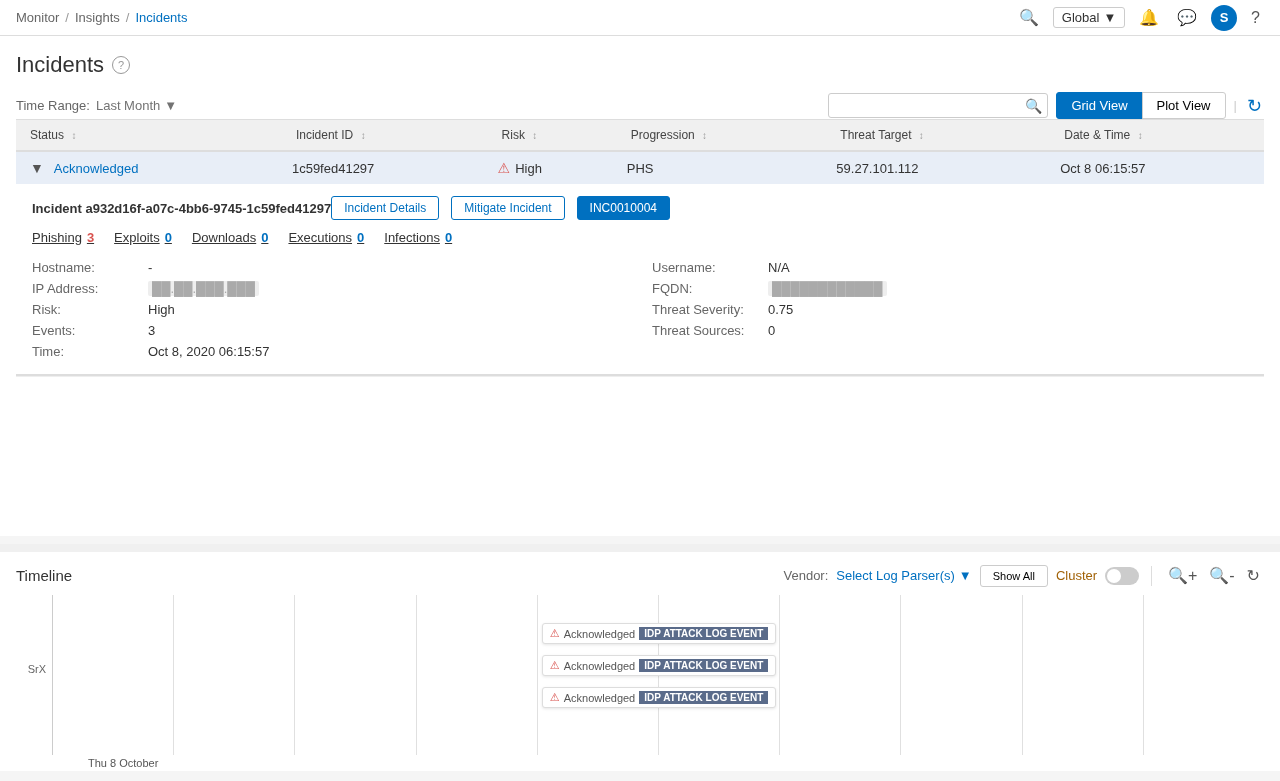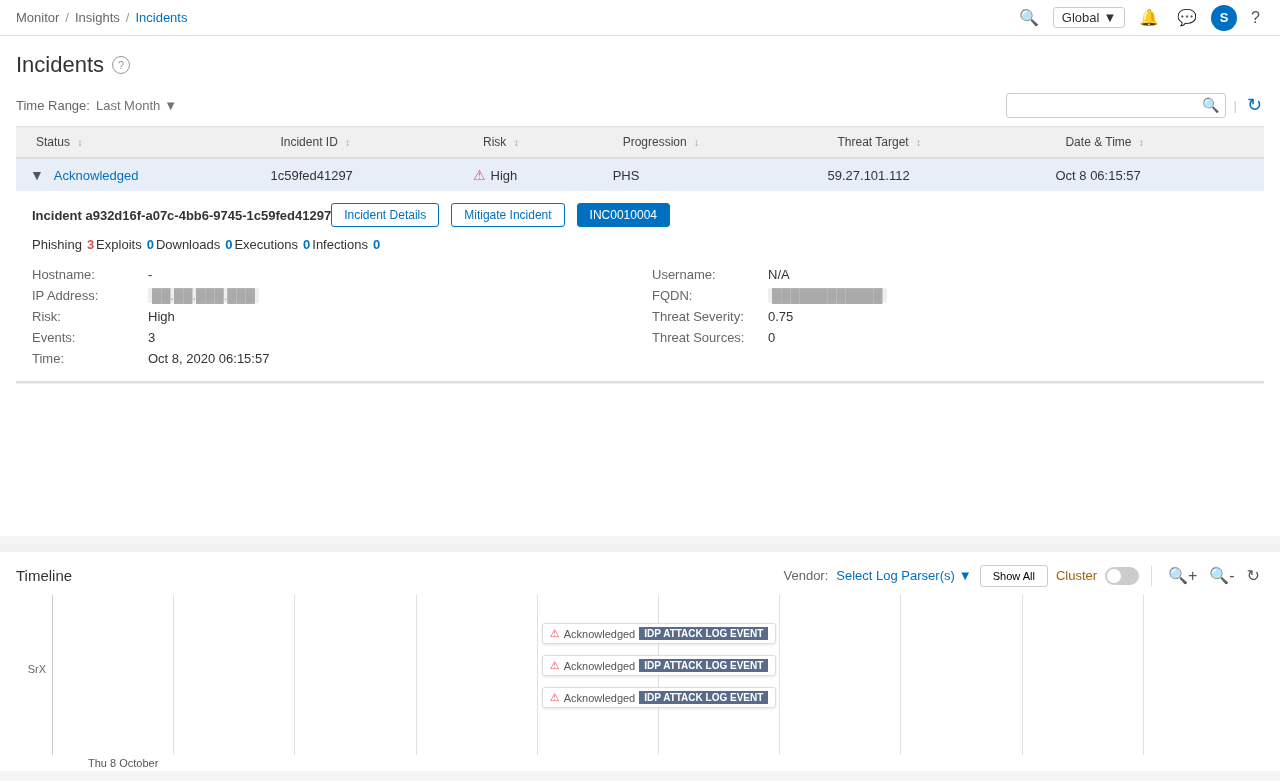--- a/index.html
+++ b/index.html
@@ -21,60 +21,60 @@
     .nav-icon-btn { background: none; border: none; cursor: pointer; color: #555; font-size: 16px; padding: 4px; }
     .user-avatar { width: 26px; height: 26px; border-radius: 50%; background: #0070c0; color: #fff; display: flex; align-items: center; justify-content: center; font-size: 13px; font-weight: 600; cursor: pointer; }
 
     
     .main-content { padding: 16px 16px 0 16px; background: #fff; min-height: 500px; }
 
     .page-title { display: flex; align-items: center; gap: 8px; font-size: 22px; font-weight: 400; color: #333; margin-bottom: 14px; }
     .help-icon { width: 18px; height: 18px; border-radius: 50%; border: 1.5px solid #999; color: #999; font-size: 11px; display: flex; align-items: center; justify-content: center; cursor: pointer; }
 
     
-    .toolbar { display: flex; align-items: center; justify-content: space-between; margin-bottom: 8px; }
+    .toolbar { display: flex; align-items: center; justify-content: space-between; margin-bottom: 0; }
     .time-range { display: flex; align-items: center; gap: 6px; font-size: 13px; }
     .time-range-label { color: #666; }
     .time-range-value { color: #737373; font-weight: 500; cursor: pointer; display: flex; align-items: center; gap: 4px; }
     .toolbar-right { display: flex; align-items: center; gap: 8px; }
     .search-box { border: 1px solid #ccc; border-radius: 3px; padding: 4px 28px 4px 8px; font-size: 13px; width: 220px; position: relative; }
     .search-wrap { position: relative; }
     .search-wrap .search-icon { position: absolute; right: 6px; top: 50%; transform: translateY(-50%); color: #888; font-size: 14px; cursor: pointer; }
     .view-btn { padding: 5px 14px; border: 1px solid #ccc; background: #fff; cursor: pointer; font-size: 13px; border-radius: 3px; }
     .view-btn.active { background: #0070c0; color: #fff; border-color: #0070c0; }
     .view-btns { display: flex; }
     .view-btns .view-btn:first-child { border-radius: 3px 0 0 3px; }
     .view-btns .view-btn:last-child { border-radius: 0 3px 3px 0; margin-left: -1px; }
     .refresh-btn { background: none; border: none; cursor: pointer; color: #0070c0; font-size: 18px; padding: 2px; }
 
     
     .incidents-table { width: 100%; border-collapse: collapse; }
     .incidents-table th {
       background: #f0f0f0; border-bottom: 2px solid #ddd; border-top: 1px solid #ddd;
-      padding: 8px 20px; text-align: left; font-weight: 500; font-size: 12px; color: #444;
+      padding: 8px 14px; text-align: left; font-weight: 500; font-size: 12px; color: #444;
       white-space: nowrap; user-select: none; margin-top: 27px;
     }
     .incidents-table th .sort-icon { color: #999; font-size: 10px; margin-left: 4px; }
     .incidents-table td { padding: 8px 10px; border-bottom: 1px solid #eee; font-size: 13px; }
     .row-expanded { background: #e8eef7; }
     .row-expanded td { border-bottom: none; }
     .status-acknowledged { color: #0070c0; cursor: pointer; }
     .chevron-btn { background: none; border: none; cursor: pointer; color: #555; font-size: 14px; padding: 0 4px; }
     .risk-high { display: flex; align-items: center; gap: 5px; }
     .warning-icon { color: #d9534f; font-size: 14px; }
 
     
     .detail-row td { padding: 0; background: #fff; }
     .detail-content { padding: 12px 16px; border-bottom: 2px solid #ddd; }
     .detail-header { display: flex; align-items: center; justify-content: flex-start; margin-bottom: 10px; }
     .detail-title { font-weight: 600; font-size: 13px; }
     .detail-actions { display: flex; gap: 12px; }
     .detail-btn { padding: 4px 12px; border: 1px solid #0070c0; color: #0070c0; background: #fff; border-radius: 3px; cursor: pointer; font-size: 12px; }
     .detail-btn.inc { background: #0070c0; color: #fff; }
-    .detail-tags { display: flex; gap: 2px; margin-bottom: 12px; font-size: 13px; }
+    .detail-tags { display: flex; gap: 20px; margin-bottom: 12px; font-size: 13px; text-decoration: underline; }
     .tag-item { display: flex; gap: 5px; }
     .tag-label { color: #333; }
     .tag-count-red { color: #d9534f; font-weight: 600; }
     .tag-count-blue { color: #0070c0; font-weight: 600; }
     .detail-grid { display: grid; grid-template-columns: 1fr 1fr; gap: 4px 24px; }
     .detail-field { display: flex; gap: 6px; padding: 3px 0; font-size: 13px; }
     .field-label { color: #666; min-width: 110px; }
     .field-value { color: #333; }
     .field-value.blurred { color: #aaa; background: #eee; border-radius: 2px; padding: 0 4px; }
 
@@ -145,20 +145,24 @@
       <div class="time-range-value">
         <span>Last Month</span>
         <span>▼</span>
       </div>
     </div>
     <div class="toolbar-right">
       <div class="search-wrap">
         <input class="search-box" type="text" placeholder="" style="">
         <span class="search-icon">🔍</span>
       </div>
+      <div class="view-btns">
+        <button class="view-btn active">Grid View</button>
+        <button class="view-btn">Plot View</button>
+      </div>
       <span style="color:#ccc;">|</span>
       <button class="refresh-btn">↻</button>
     </div>
   </div>
 
   <table class="incidents-table">
     <thead>
       <tr>
         <th>
           <span>Status</span>

